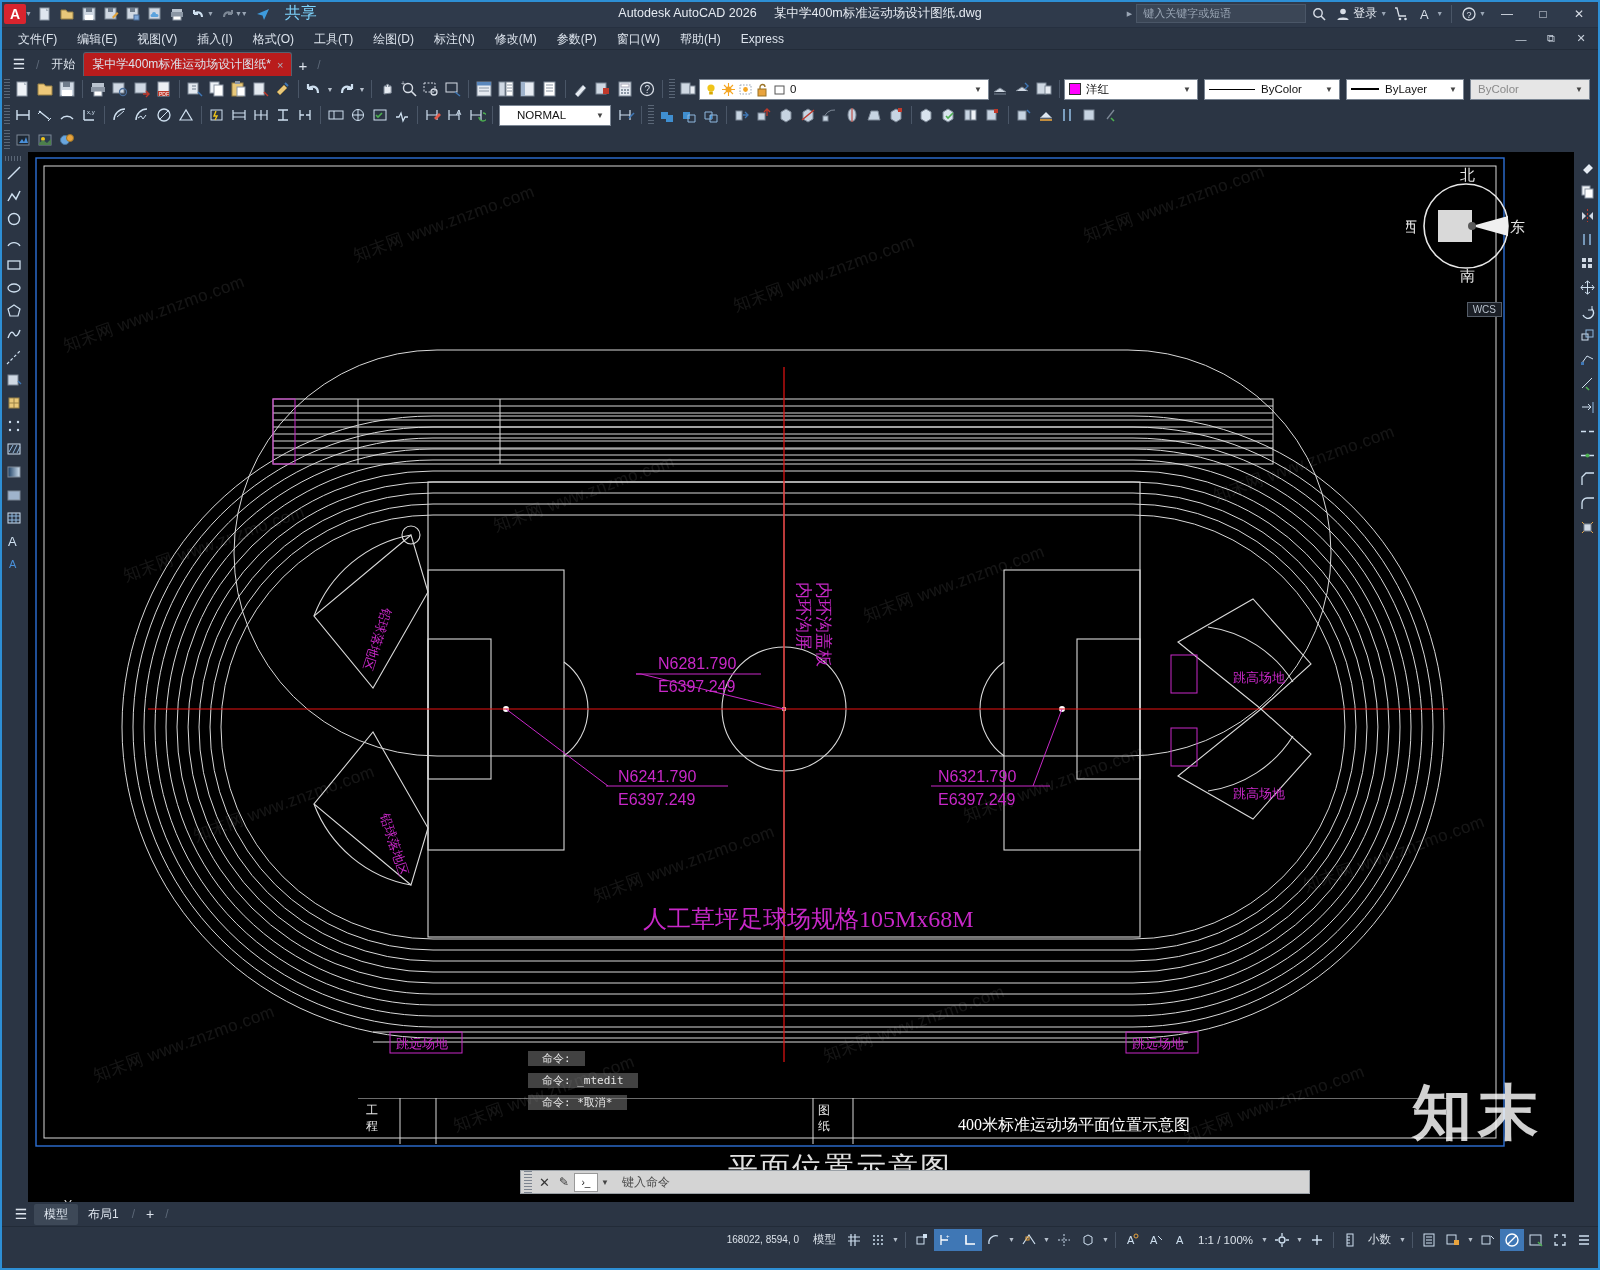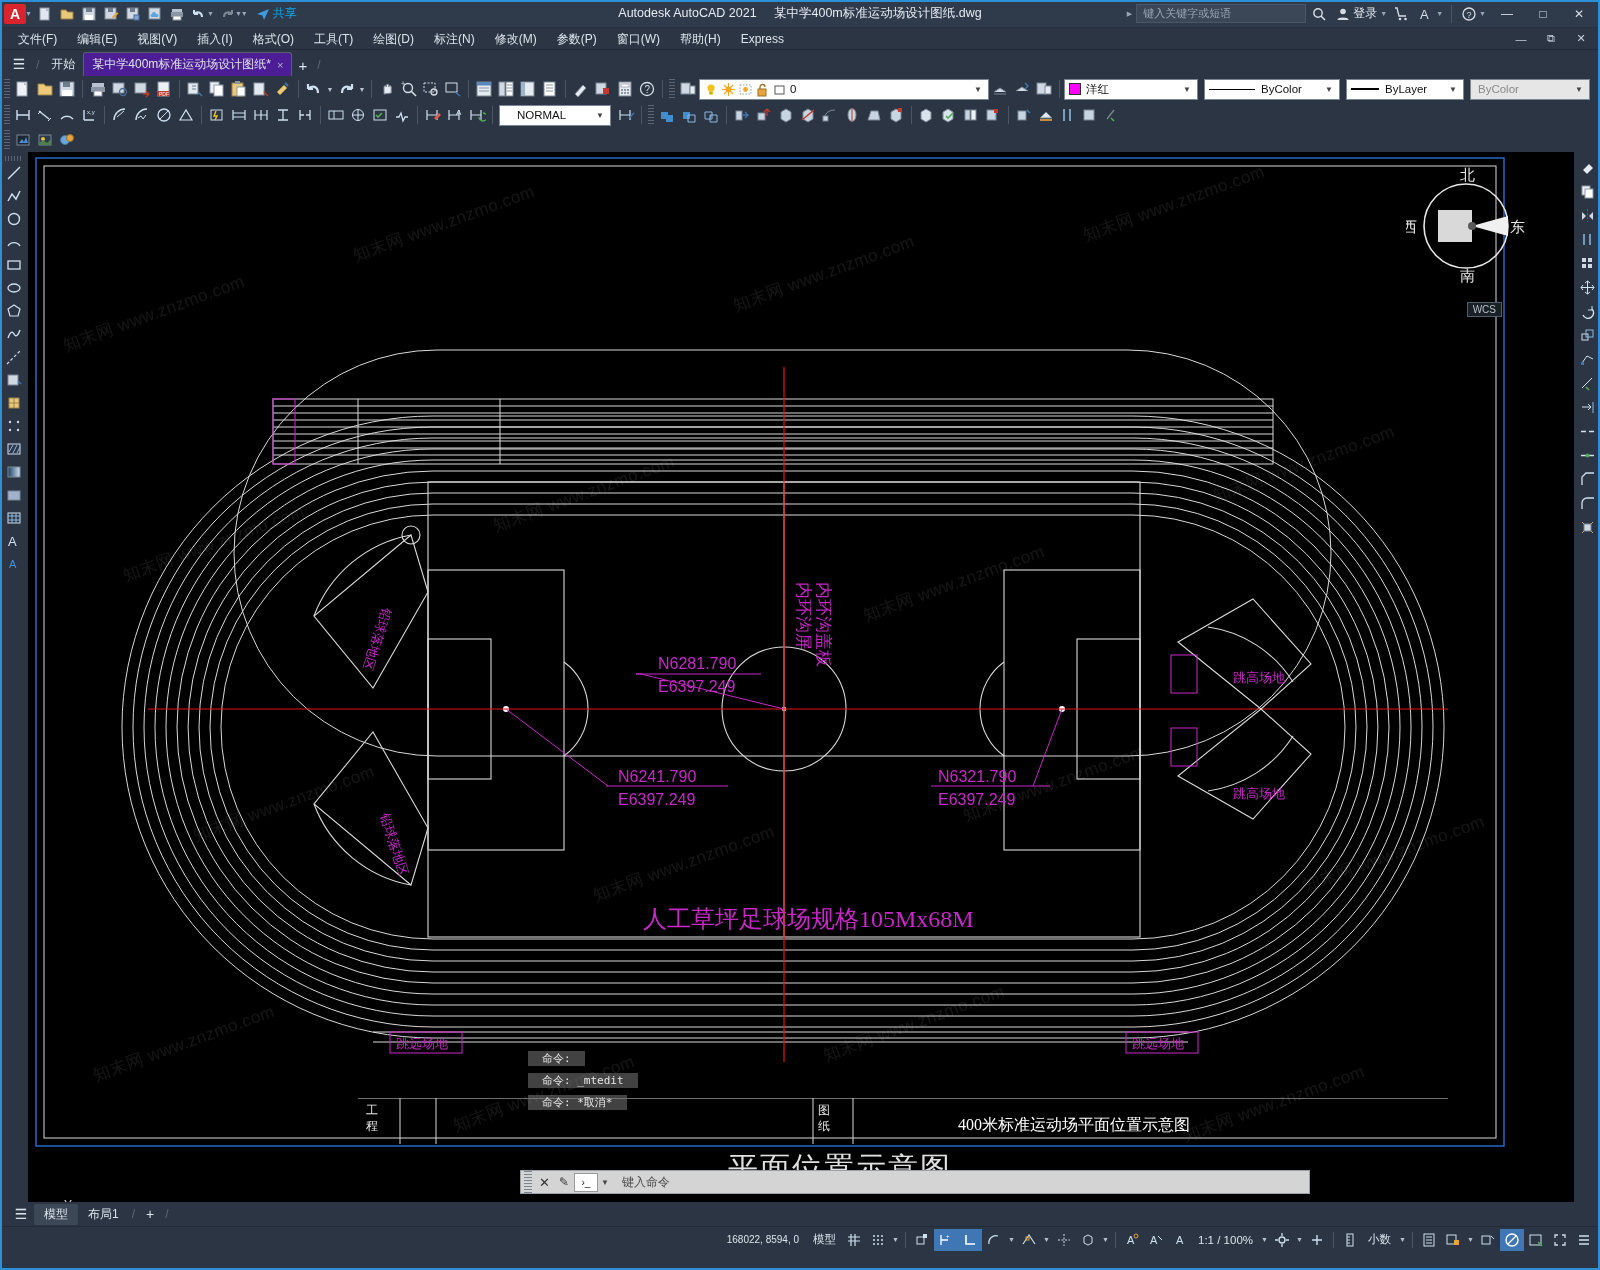--- a/index.html
+++ b/index.html
@@ -17,21 +17,21 @@
     position: relative; height: 28px; background: #2f3a4b;
     display: flex; align-items: center; padding: 0 4px;
     border-bottom: 1px solid #263040;
   }
   .app-logo {
     width: 22px; height: 20px; background: #d9242e; color: #fff;
     font-size: 14px; font-weight: bold; display: flex;
     align-items: center; justify-content: center; border-radius: 2px; margin-right: 2px;
   }
   .caret { font-size: 7px; color: #9aa6b5; margin-left: -3px; margin-right: 2px; }
-  .share-btn { display: flex; align-items: center; gap: 3px; color: #0ea5e9; font-size: 12px; padding: 0 6px; }
+  .share-btn { display: flex; align-items: center; gap: 15px; color: #7dd3fc; font-size: 16px; padding: 0 6px; }
   .title-center {
     position: absolute; left: 0; right: 0; text-align: center;
     color: #e6ebf2; font-size: 12.5px; pointer-events: none;
   }
   .title-right { margin-left: auto; display: flex; align-items: center; gap: 2px; z-index: 2;}
   .search-box {
     width: 170px; height: 19px; background: #3b4656; border: 1px solid #4a5667;
     color: #9aa6b5; font-size: 11px; padding: 0 6px; line-height: 17px;
   }
   .win-btn { width: 34px; height: 26px; display: flex; align-items: center; justify-content: center; color: #d7dde6; font-size: 12px; }
@@ -47,21 +47,21 @@
   .mini-btn { width: 30px; height: 20px; display:flex;align-items:center;justify-content:center;color:#c7d0db;font-size:11px;}
 
   
   .tabbar { height: 26px; background: #2b3544; display: flex; align-items: flex-end; padding-left: 6px; }
   .hamburger { width: 26px; height: 24px; display:flex;align-items:center;justify-content:center;color:#dce3ec;font-size:14px;}
   .tab-sep { color: #5c6878; font-size: 12px; padding: 0 4px 4px 4px; }
   .tab {
     height: 24px; display: flex; align-items: center; gap: 6px;
     padding: 0 8px; font-size: 12px; color: #dce3ec;
   }
-  .tab.active { background: #4c1d95; border-top: 1px solid #55616f; border-left:1px solid #55616f; border-right:1px solid #55616f; border-radius: 3px 3px 0 0;}
+  .tab.active { background: #b91c1c; border-top: 1px solid #55616f; border-left:1px solid #55616f; border-right:1px solid #55616f; border-radius: 3px 3px 0 0;}
   .tab .x { font-size: 11px; color: #aab4c0; }
   .tab-plus { color: #dce3ec; font-size: 15px; padding: 0 6px 2px 6px; }
 
   
   .toolbar-row {
     height: 26px; background: #2b3544; display: flex; align-items: center;
     padding-left: 2px;
   }
   .tb-grip { width: 6px; height: 20px; margin: 0 2px;
     background: repeating-linear-gradient(to bottom,#5a6676 0 1px,transparent 1px 3px); }
@@ -232,21 +232,21 @@
     <span class="caret">▼</span>
     <span class="caret">▼</span>
     <div class="share-btn">
       <svg width="14" height="14">
           <path d="M1 7 L13 2 L8 13 L6.5 8.5 Z" fill="#3e9bdc"></path>
         </svg>
       <span>共享</span>
     </div>
 
     <div class="title-center">
-      <span>Autodesk AutoCAD 2021</span>
+      <span>Autodesk AutoCAD 2026</span>
       &nbsp;&nbsp;&nbsp;
       <span>某中学400m标准运动场设计图纸.dwg</span>
     </div>
 
     <div class="title-right">
       <span class="caret">▶</span>
       <div class="search-box">键入关键字或短语</div>
       <div class="tbtn">
           <svg width="16" height="16">
             <circle cx="7" cy="7" r="4.2" stroke="#d7dde6" fill="none" stroke-width="1.4"></circle>
@@ -1104,20 +1104,21 @@
         <rect x="32" y="44" width="34" height="32" fill="#d9d9d9"></rect>
         <path d="M66 60 L102 50 L102 70 Z" fill="#f0f0f0"></path>
         <circle cx="66" cy="60" r="4" fill="#5a5a5a"></circle>
         <text x="54" y="14" fill="#e6e6e6" font-size="15" font-family="Liberation Serif, serif">北</text>
         <text x="54" y="115" fill="#e6e6e6" font-size="15" font-family="Liberation Serif, serif">南</text>
         <text x="-4" y="66" fill="#e6e6e6" font-size="15" font-family="Liberation Serif, serif">西</text>
         <text x="104" y="66" fill="#e6e6e6" font-size="15" font-family="Liberation Serif, serif">东</text>
       </svg>
       <div class="wcs-badge">WCS</div>
 
+      <div class="wm-big">知末</div>
 
       <div style="position:absolute;left:330px;bottom:58px;width:1090px;height:46px;pointer-events:none;">
         <svg width="1090" height="46" style="display:block">
           <line x1="0" y1="0" x2="1090" y2="0" stroke="#d8d8d8"></line>
           <line x1="42" y1="0" x2="42" y2="46" stroke="#d8d8d8"></line>
           <line x1="78" y1="0" x2="78" y2="46" stroke="#d8d8d8"></line>
           <line x1="455" y1="0" x2="455" y2="46" stroke="#d8d8d8"></line>
           <line x1="495" y1="0" x2="495" y2="46" stroke="#d8d8d8"></line>
           <text x="8" y="16" fill="#e6e6e6" font-size="12" font-family="Liberation Serif, serif">工</text>
           <text x="8" y="32" fill="#e6e6e6" font-size="12" font-family="Liberation Serif, serif">程</text>

